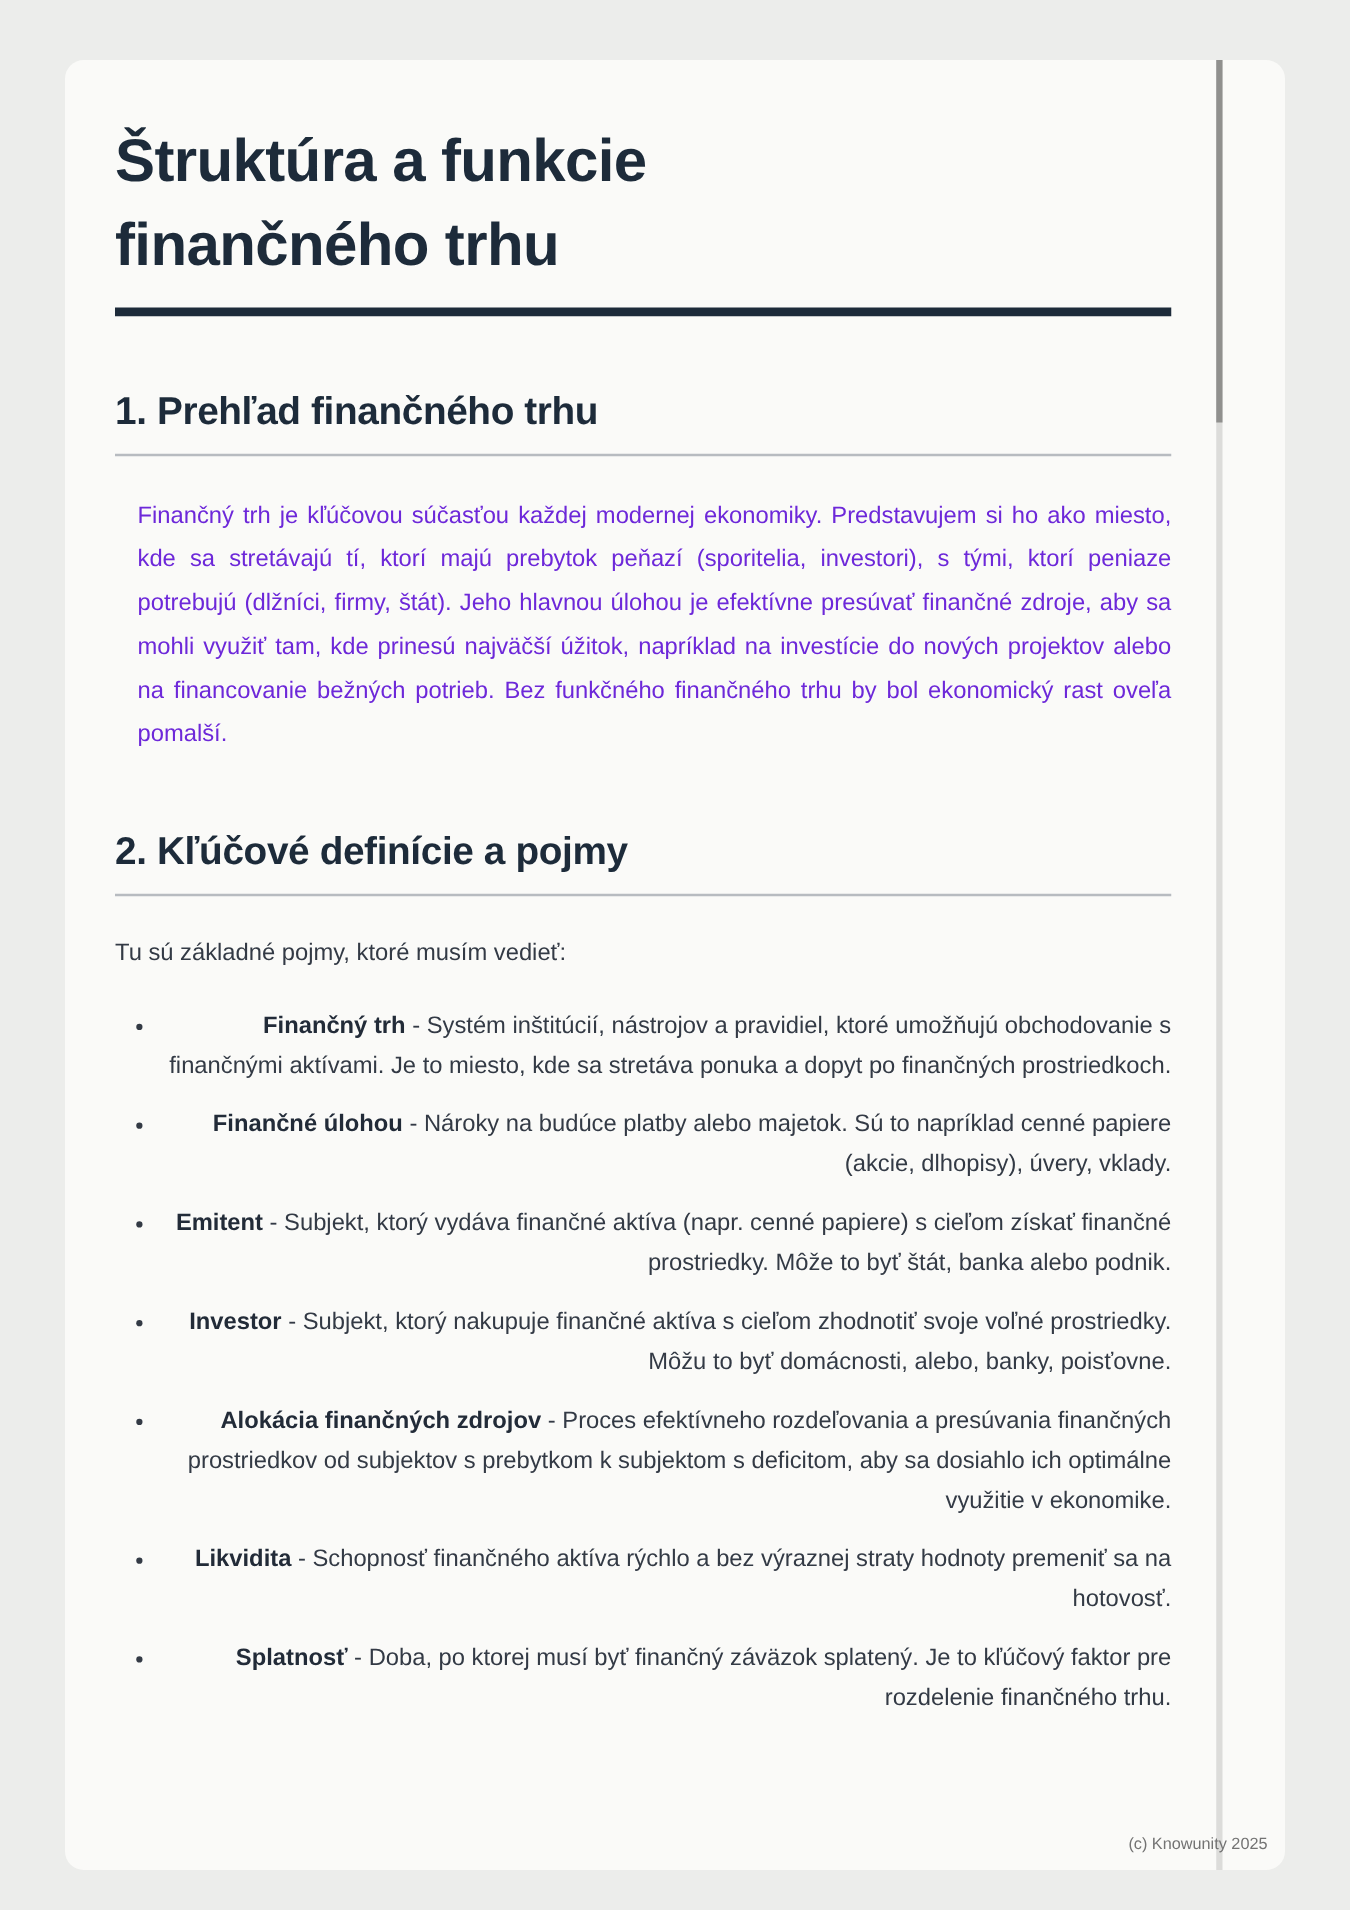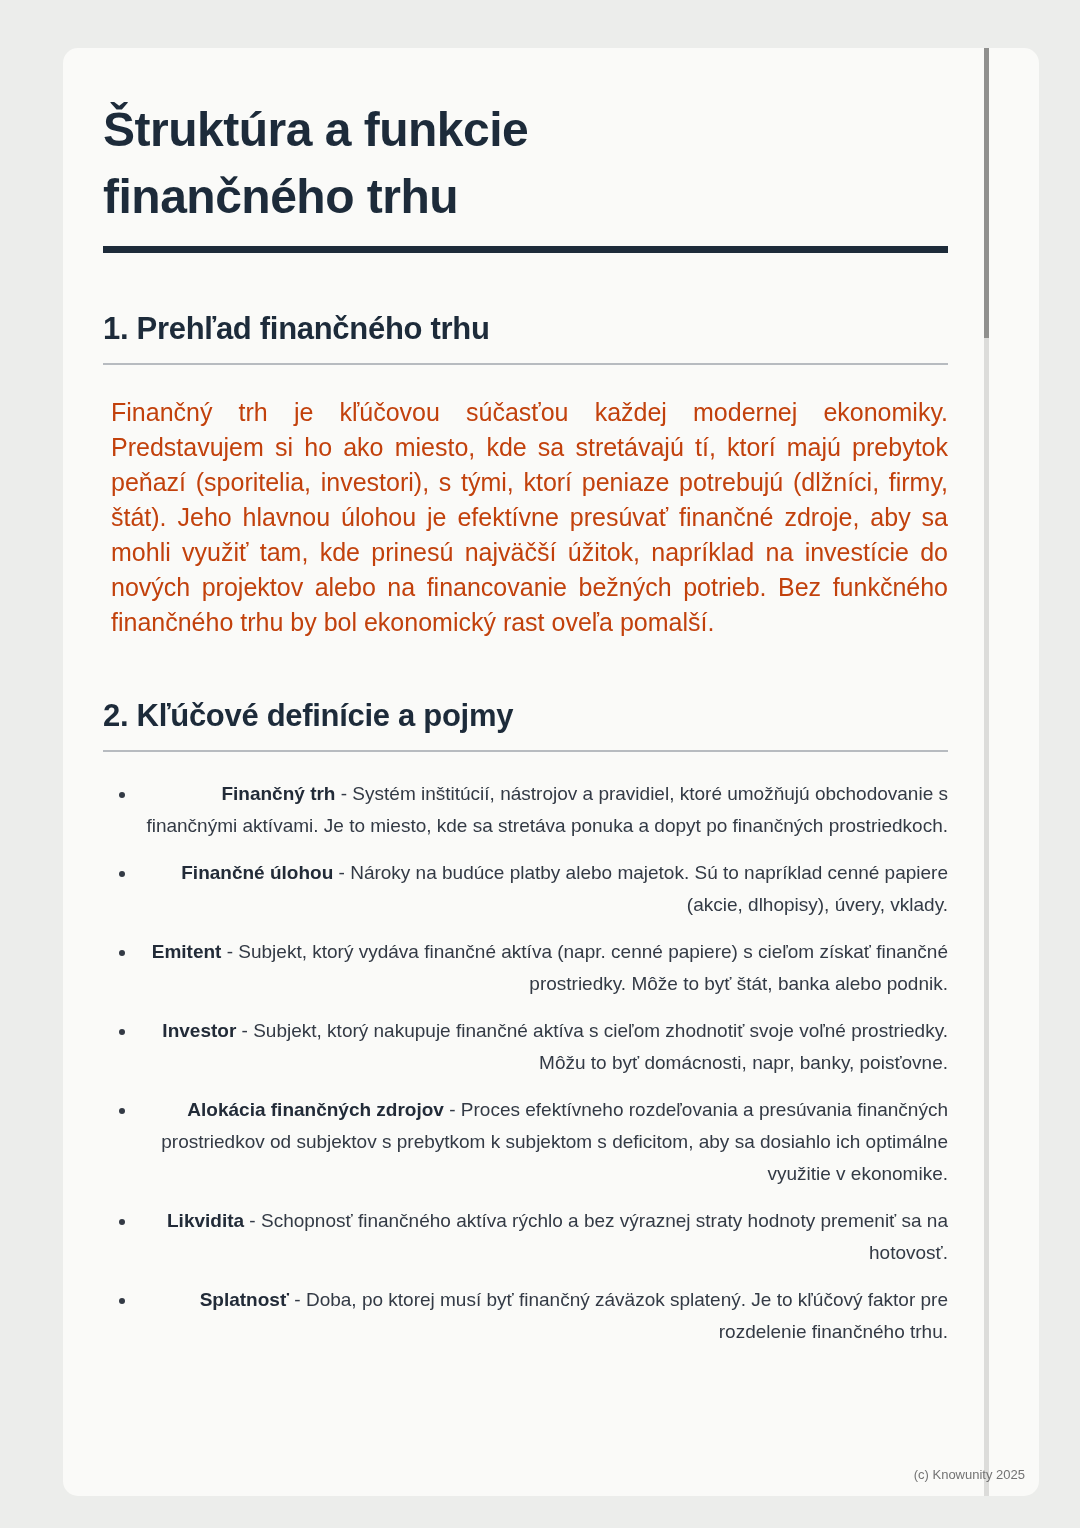--- a/index.html
+++ b/index.html
@@ -10,21 +10,21 @@
   }
   .canvas {
     position: relative;
     width: 1080px;
     height: 1528px;
     background: #ecedeb;
     overflow: hidden;
   }
   .page-card {
     position: absolute;
-    left: 63px;
+    left: 52px;
     top: 48px;
     width: 976px;
     height: 1448px;
     background: #fafaf8;
     border-radius: 15px;
   }
   .content {
     position: absolute;
     left: 40px;
     top: 48px;
@@ -51,25 +51,25 @@
     font-weight: 700;
     letter-spacing: -0.3px;
     color: #1d2b3a;
   }
   .h2-rule {
     margin-top: 16px;
     height: 2px;
     background: #b7bbc0;
   }
   p.lead {
-    margin: 30px 0 0 8px;
-    font-size: 25px;
+    margin: 30px 0 0 18px;
+    font-size: 19px;
     line-height: 35px;
     text-align: justify;
-    color: #c2410c;
+    color: #6d28d9;
   }
   p.intro {
     margin: 30px 0 0 0;
     font-size: 19px;
     line-height: 32px;
     color: #333a45;
   }
   ul.terms {
     margin: 26px 0 0 0;
     padding-left: 34px;
@@ -125,26 +125,27 @@
 
       <section>
         <h2>1. Prehľad finančného trhu</h2>
         <div class="h2-rule"></div>
         <p class="lead">Finančný trh je kľúčovou súčasťou každej modernej ekonomiky. Predstavujem si ho ako miesto, kde sa stretávajú tí, ktorí majú prebytok peňazí (sporitelia, investori), s tými, ktorí peniaze potrebujú (dlžníci, firmy, štát). Jeho hlavnou úlohou je efektívne presúvať finančné zdroje, aby sa mohli využiť tam, kde prinesú najväčší úžitok, napríklad na investície do nových projektov alebo na financovanie bežných potrieb. Bez funkčného finančného trhu by bol ekonomický rast oveľa pomalší.</p>
       </section>
 
       <section>
         <h2>2. Kľúčové definície a pojmy</h2>
         <div class="h2-rule"></div>
+        <p class="intro">Tu sú základné pojmy, ktoré musím vedieť:</p>
 
         <ul class="terms">
           <li><span class="term">Finančný trh</span><span> - </span><span>Systém inštitúcií, nástrojov a pravidiel, ktoré umožňujú obchodovanie s finančnými aktívami. Je to miesto, kde sa stretáva ponuka a dopyt po finančných prostriedkoch.</span></li>
           <li><span class="term">Finančné úlohou</span><span> - </span><span>Nároky na budúce platby alebo majetok. Sú to napríklad cenné papiere (akcie, dlhopisy), úvery, vklady.</span></li>
           <li><span class="term">Emitent</span><span> - </span><span>Subjekt, ktorý vydáva finančné aktíva (napr. cenné papiere) s cieľom získať finančné prostriedky. Môže to byť štát, banka alebo podnik.</span></li>
-          <li><span class="term">Investor</span><span> - </span><span>Subjekt, ktorý nakupuje finančné aktíva s cieľom zhodnotiť svoje voľné prostriedky. Môžu to byť domácnosti, napr, banky, poisťovne.</span></li>
+          <li><span class="term">Investor</span><span> - </span><span>Subjekt, ktorý nakupuje finančné aktíva s cieľom zhodnotiť svoje voľné prostriedky. Môžu to byť domácnosti, alebo, banky, poisťovne.</span></li>
           <li><span class="term">Alokácia finančných zdrojov</span><span> - </span><span>Proces efektívneho rozdeľovania a presúvania finančných prostriedkov od subjektov s prebytkom k subjektom s deficitom, aby sa dosiahlo ich optimálne využitie v ekonomike.</span></li>
           <li><span class="term">Likvidita</span><span> - </span><span>Schopnosť finančného aktíva rýchlo a bez výraznej straty hodnoty premeniť sa na hotovosť.</span></li>
           <li><span class="term">Splatnosť</span><span> - </span><span>Doba, po ktorej musí byť finančný záväzok splatený. Je to kľúčový faktor pre rozdelenie finančného trhu.</span></li>
         </ul>
       </section>
 
     </div>
 
     <div class="scroll-track">
       <div class="scroll-thumb"></div>

